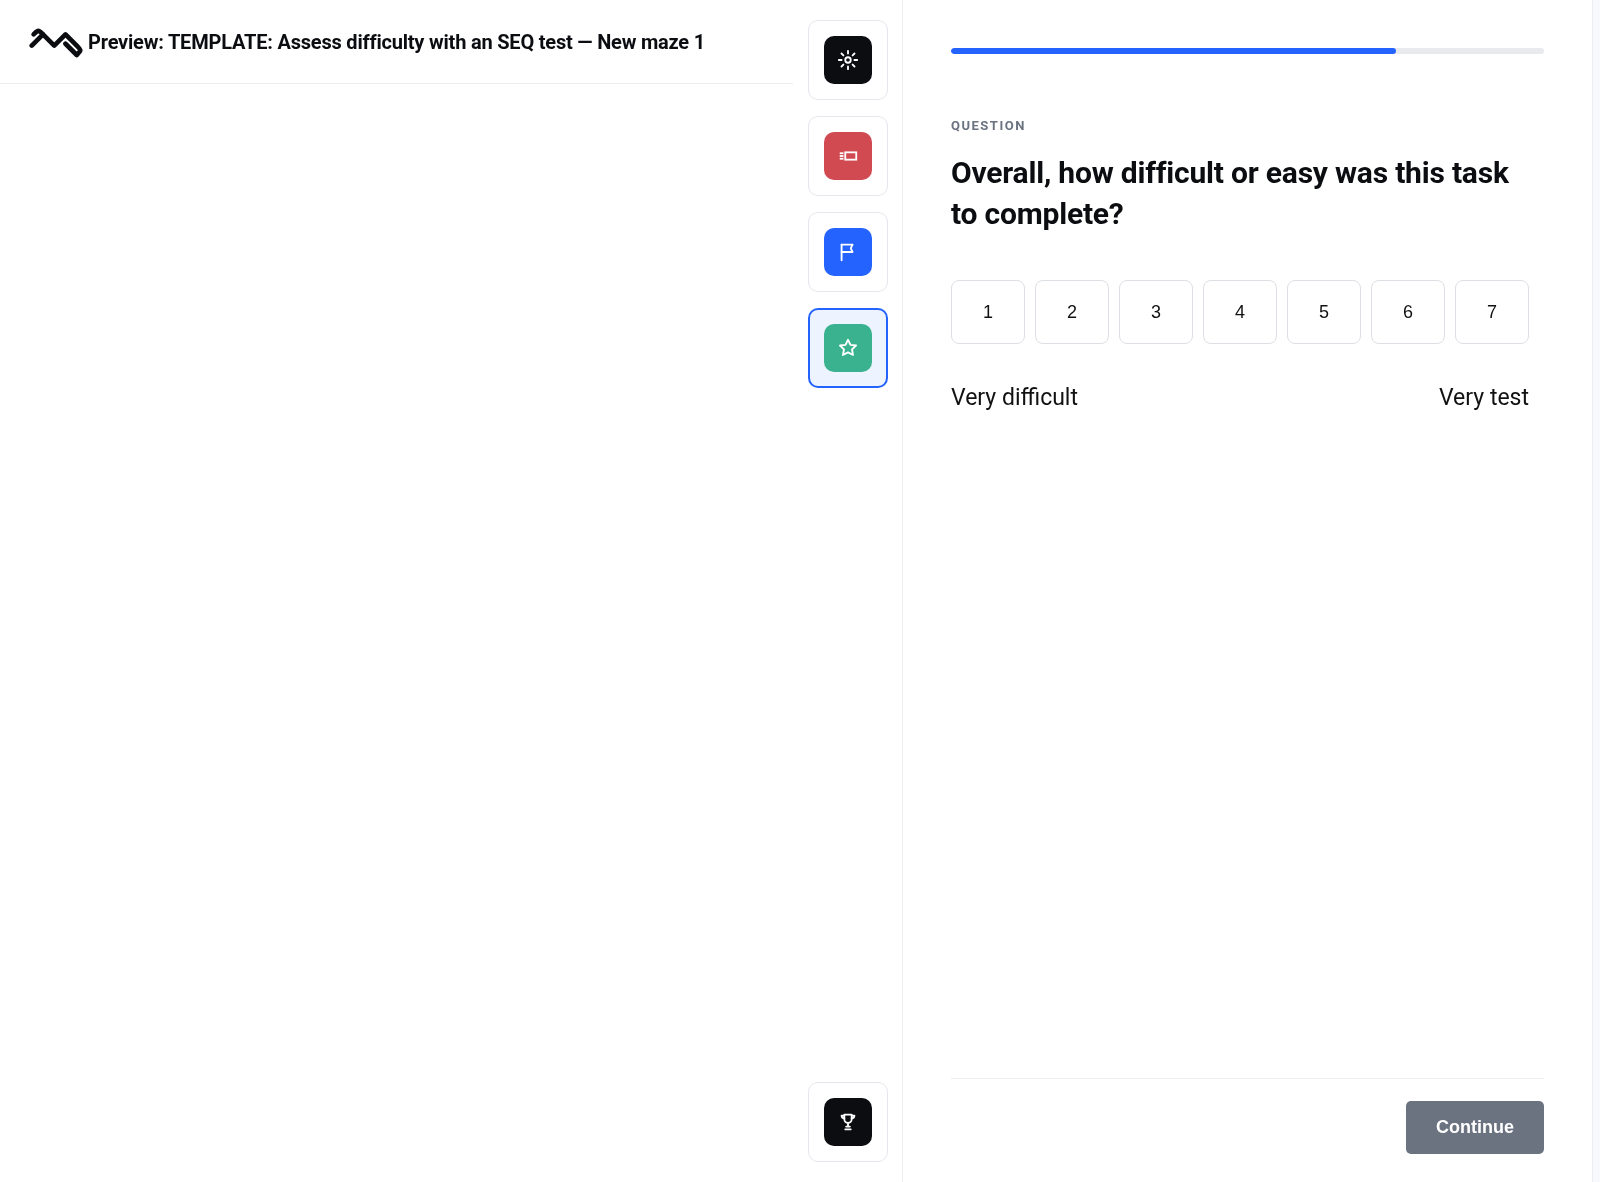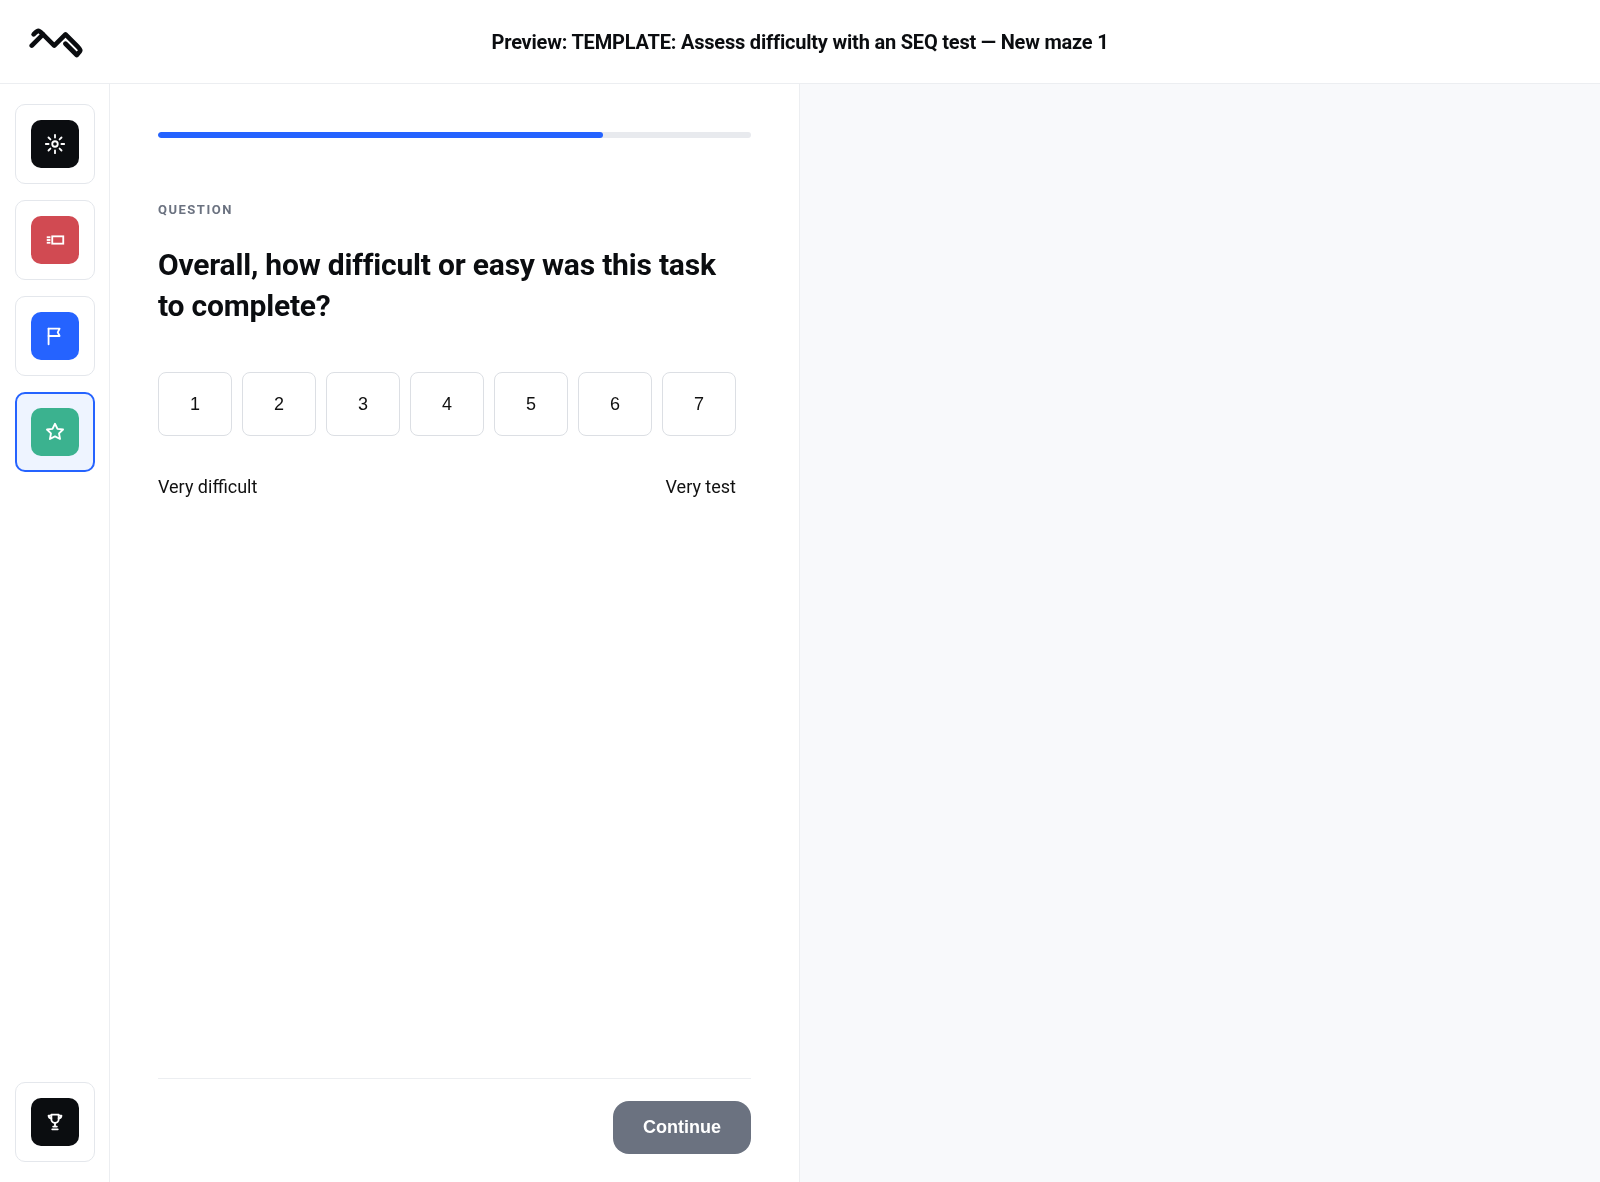--- a/index.html
+++ b/index.html
@@ -4,21 +4,20 @@
 <style>
   * { box-sizing: border-box; margin: 0; padding: 0; }
   html, body { height: 100%; }
   body {
     font-family: -apple-system, BlinkMacSystemFont, "Segoe UI", Roboto, Helvetica, Arial, sans-serif;
     color: #111;
     background: #fff;
   }
   .app {
     display: flex;
-    flex-direction: column;
     height: 100vh;
     width: 100%;
   }
   .header {
     display: flex;
     align-items: center;
     height: 84px;
     padding: 0 28px;
     border-bottom: 1px solid #eceef1;
     background: #fff;
@@ -114,21 +113,21 @@
   .progress-fill {
     height: 100%;
     background: #2563ff;
     border-radius: 3px;
   }
   .eyebrow {
     font-size: 13px;
     font-weight: 700;
     letter-spacing: 1.5px;
     color: #6b7280;
-    margin-bottom: 28px;
+    margin-bottom: 20px;
   }
   .question {
     font-size: 30px;
     font-weight: 700;
     line-height: 1.35;
     letter-spacing: -0.2px;
     color: #0b0d10;
     margin-bottom: 46px;
     max-width: 580px;
   }
@@ -148,35 +147,35 @@
     color: #111;
     cursor: pointer;
     display: flex;
     align-items: center;
     justify-content: center;
   }
   .scale-labels {
     display: flex;
     justify-content: space-between;
     width: 578px;
-    font-size: 18px;
+    font-size: 23px;
     color: #111;
   }
   .footer {
     margin-top: auto;
     padding: 22px 0 28px 0;
     display: flex;
     justify-content: flex-end;
     border-top: 1px solid #eceef1;
   }
   .continue-btn {
     background: #6b7280;
     color: #fff;
     border: none;
-    border-radius: 16px;
+    border-radius: 5px;
     padding: 16px 30px;
     font-size: 18px;
     font-weight: 700;
     cursor: pointer;
   }
   .right-empty {
     flex: 1;
     background: #f8f9fb;
   }
 </style>

